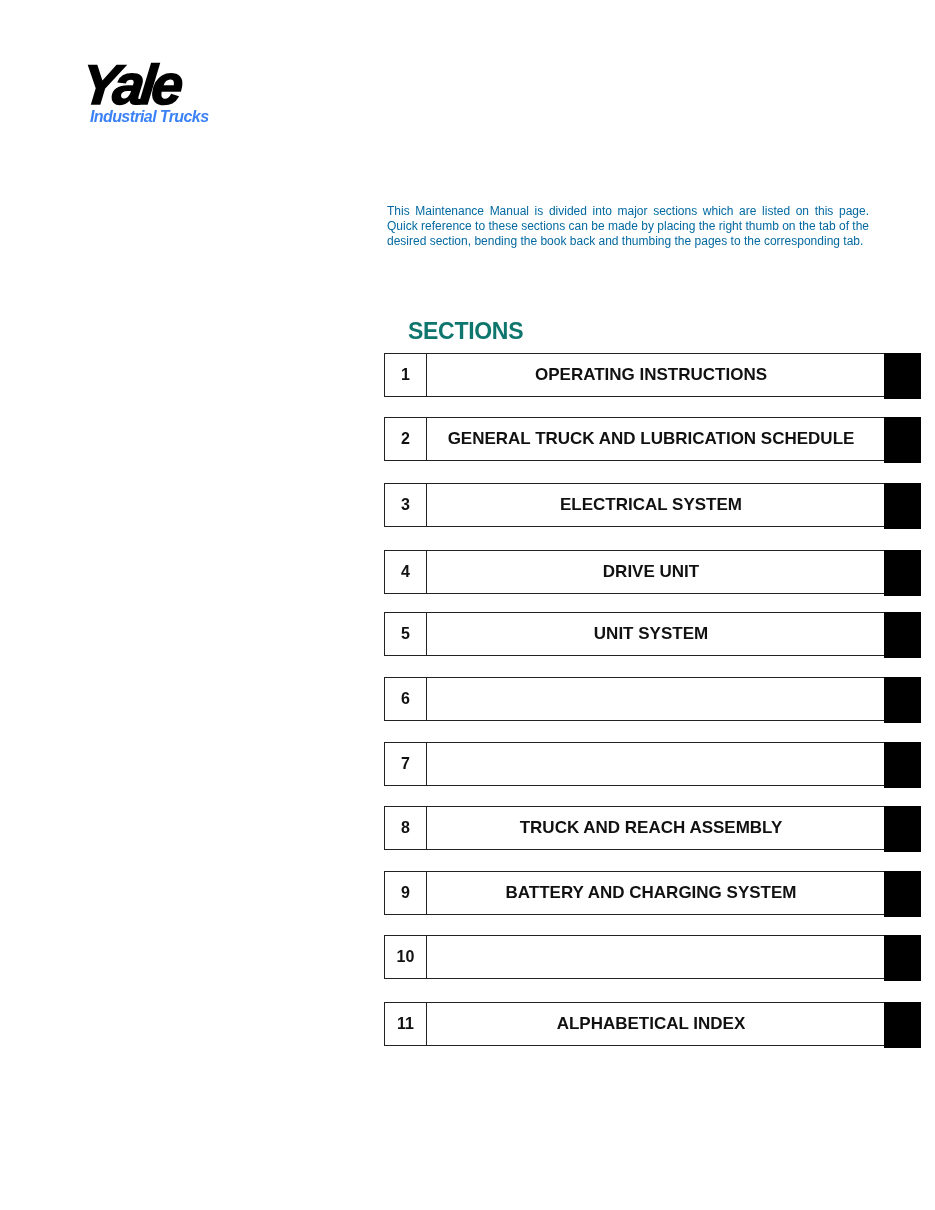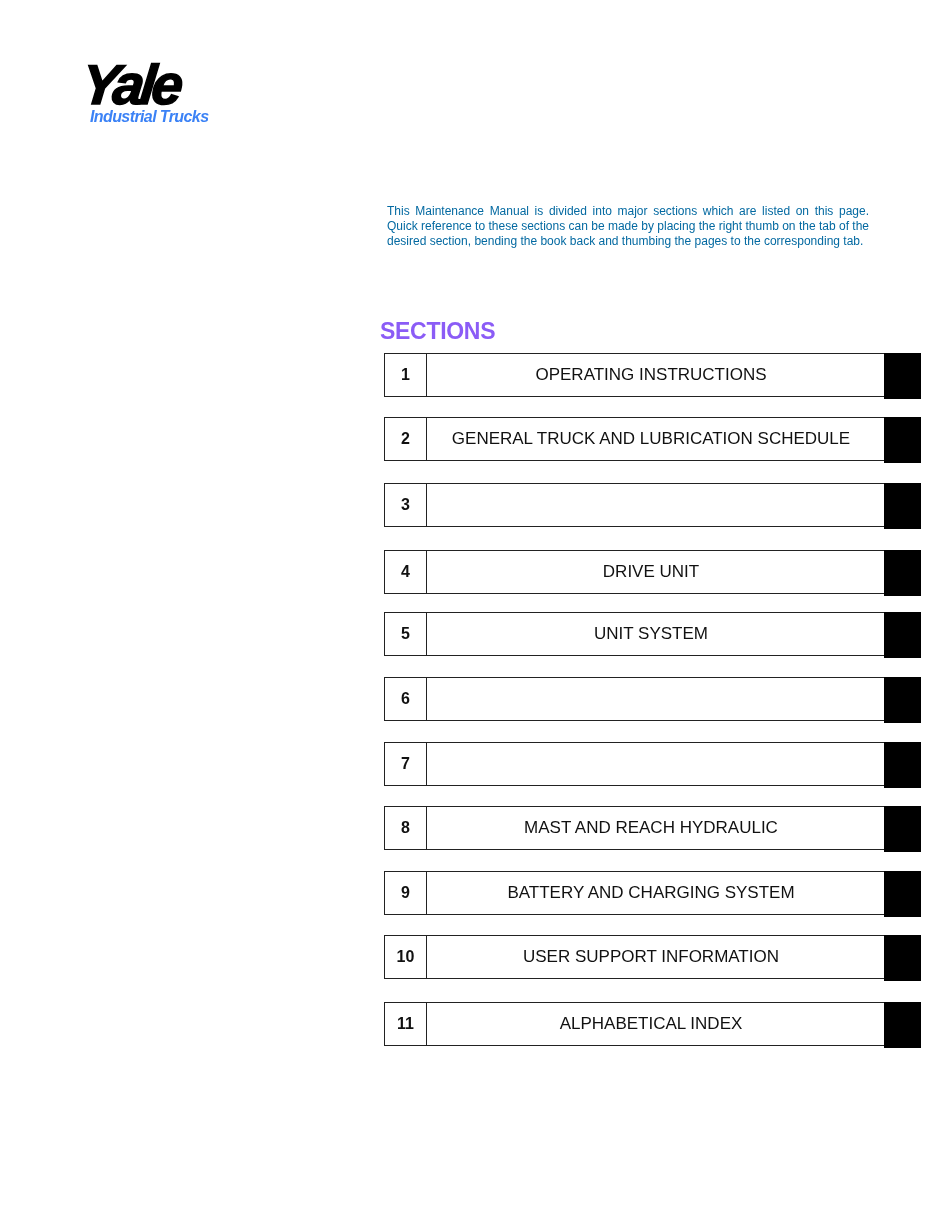--- a/index.html
+++ b/index.html
@@ -20,40 +20,40 @@
     font-weight: bold; font-style: italic; font-size: 16px;
     letter-spacing: -0.6px; color: #3b82f6; display: block;
     margin-left: 8px; margin-top: -2px;
   }
   .intro {
     position: absolute; left: 387px; top: 204px; width: 482px;
     font-size: 12px; line-height: 15px; text-align: justify;
     color: #0369a1;
   }
   .sections-title {
-    position: absolute; left: 380px; top: 318px;
-    font-size: 23px; font-weight: bold; color: #8b5cf6; letter-spacing: -0.3px;
+    position: absolute; left: 408px; top: 318px;
+    font-size: 23px; font-weight: bold; color: #0f766e; letter-spacing: -0.3px;
   }
   .row {
     position: absolute; left: 384px; height: 44px; width: 537px;
   }
   .row .box {
     position: absolute; left: 0; top: 0; width: 499px; height: 42px;
     border: 1.5px solid #222; background: #fff;
   }
   .row .num {
     position: absolute; left: 0; top: 0; width: 41px; height: 42px;
     border-right: 1.5px solid #222;
     display: flex; align-items: center; justify-content: center;
     font-weight: bold; font-size: 16px; color: #111;
   }
   .row .label {
     position: absolute; left: 33px; right: 0; top: 0; height: 42px;
     display: flex; align-items: center; justify-content: center;
-    font-weight: normal; font-size: 17px; color: #111; white-space: nowrap;
+    font-weight: bold; font-size: 17px; color: #111; white-space: nowrap;
   }
   .row .tab {
     position: absolute; left: 500px; top: 0; width: 37px; height: 46px;
     background: #000;
   }
 </style>
 </head>
 <body>
 
 <div class="logo">
@@ -77,20 +77,21 @@
   <div class="box">
     <div class="num">2</div>
     <div class="label">GENERAL TRUCK AND LUBRICATION SCHEDULE</div>
   </div>
   <div class="tab"></div>
 </div>
 
 <div class="row" style="top:483px">
   <div class="box">
     <div class="num">3</div>
+    <div class="label">ELECTRICAL SYSTEM</div>
   </div>
   <div class="tab"></div>
 </div>
 
 <div class="row" style="top:550px">
   <div class="box">
     <div class="num">4</div>
     <div class="label">DRIVE UNIT</div>
   </div>
   <div class="tab"></div>
@@ -114,37 +115,36 @@
 <div class="row" style="top:742px">
   <div class="box">
     <div class="num">7</div>
   </div>
   <div class="tab"></div>
 </div>
 
 <div class="row" style="top:806px">
   <div class="box">
     <div class="num">8</div>
-    <div class="label">MAST AND REACH HYDRAULIC</div>
+    <div class="label">TRUCK AND REACH ASSEMBLY</div>
   </div>
   <div class="tab"></div>
 </div>
 
 <div class="row" style="top:871px">
   <div class="box">
     <div class="num">9</div>
     <div class="label">BATTERY AND CHARGING SYSTEM</div>
   </div>
   <div class="tab"></div>
 </div>
 
 <div class="row" style="top:935px">
   <div class="box">
     <div class="num">10</div>
-    <div class="label">USER SUPPORT INFORMATION</div>
   </div>
   <div class="tab"></div>
 </div>
 
 <div class="row" style="top:1002px">
   <div class="box">
     <div class="num">11</div>
     <div class="label">ALPHABETICAL INDEX</div>
   </div>
   <div class="tab"></div>

